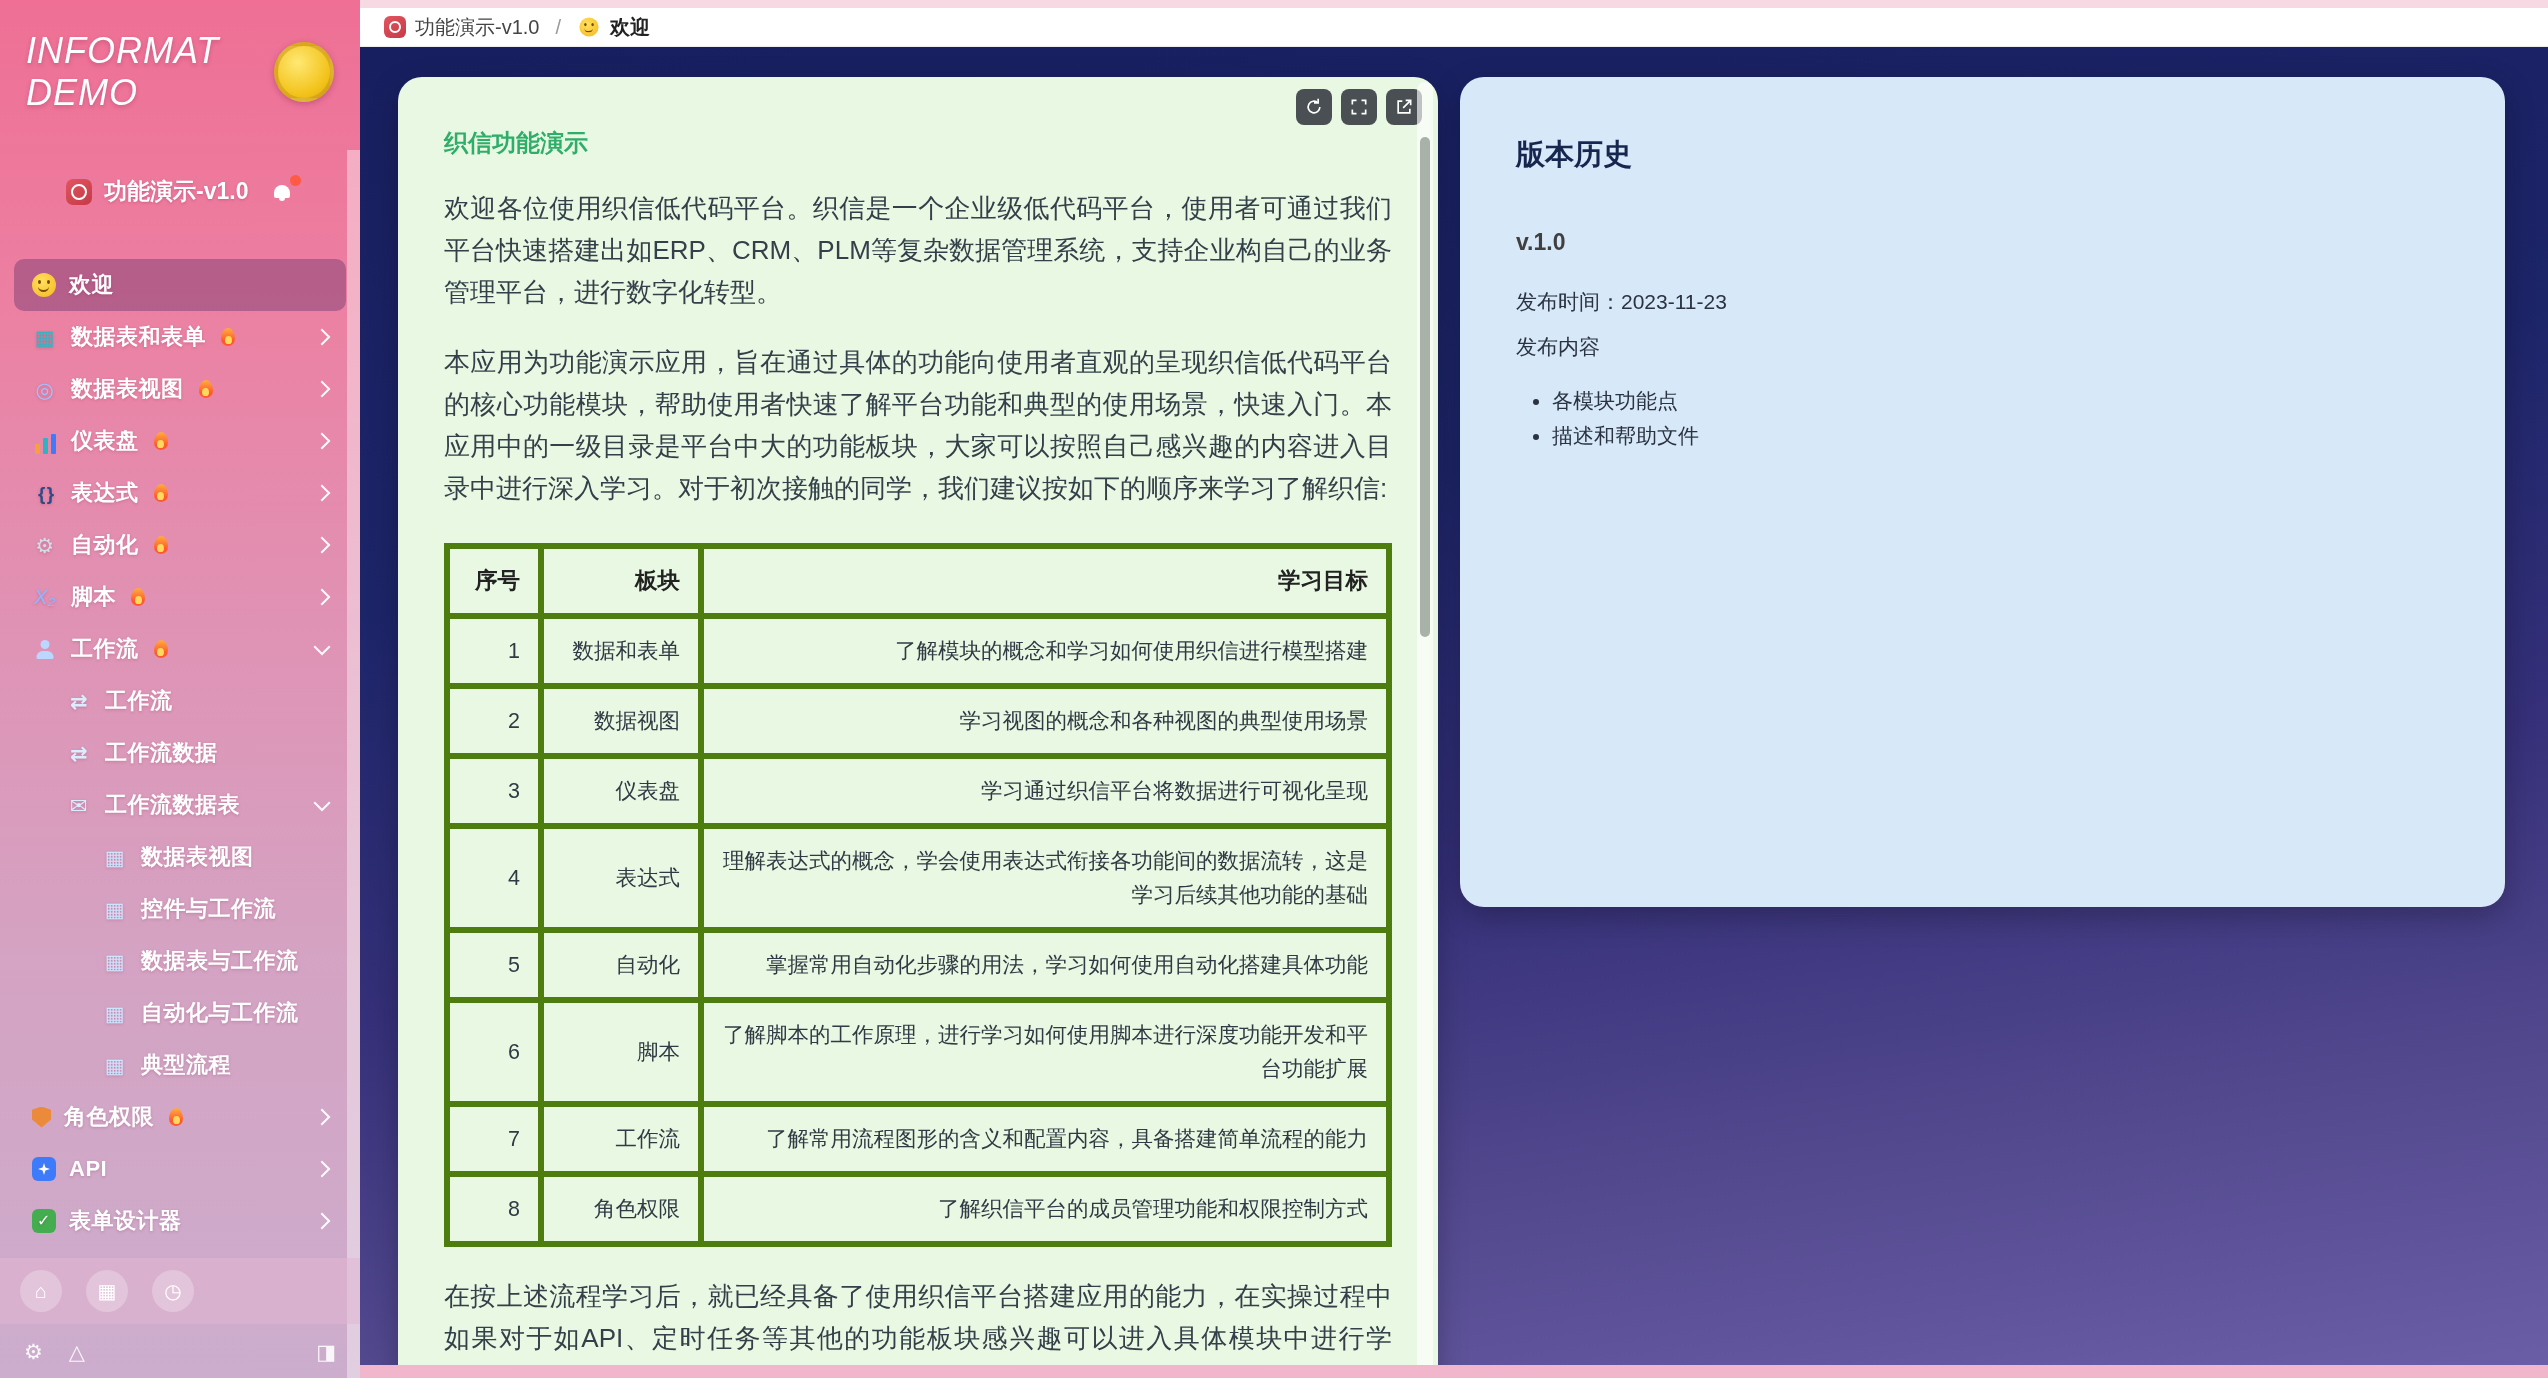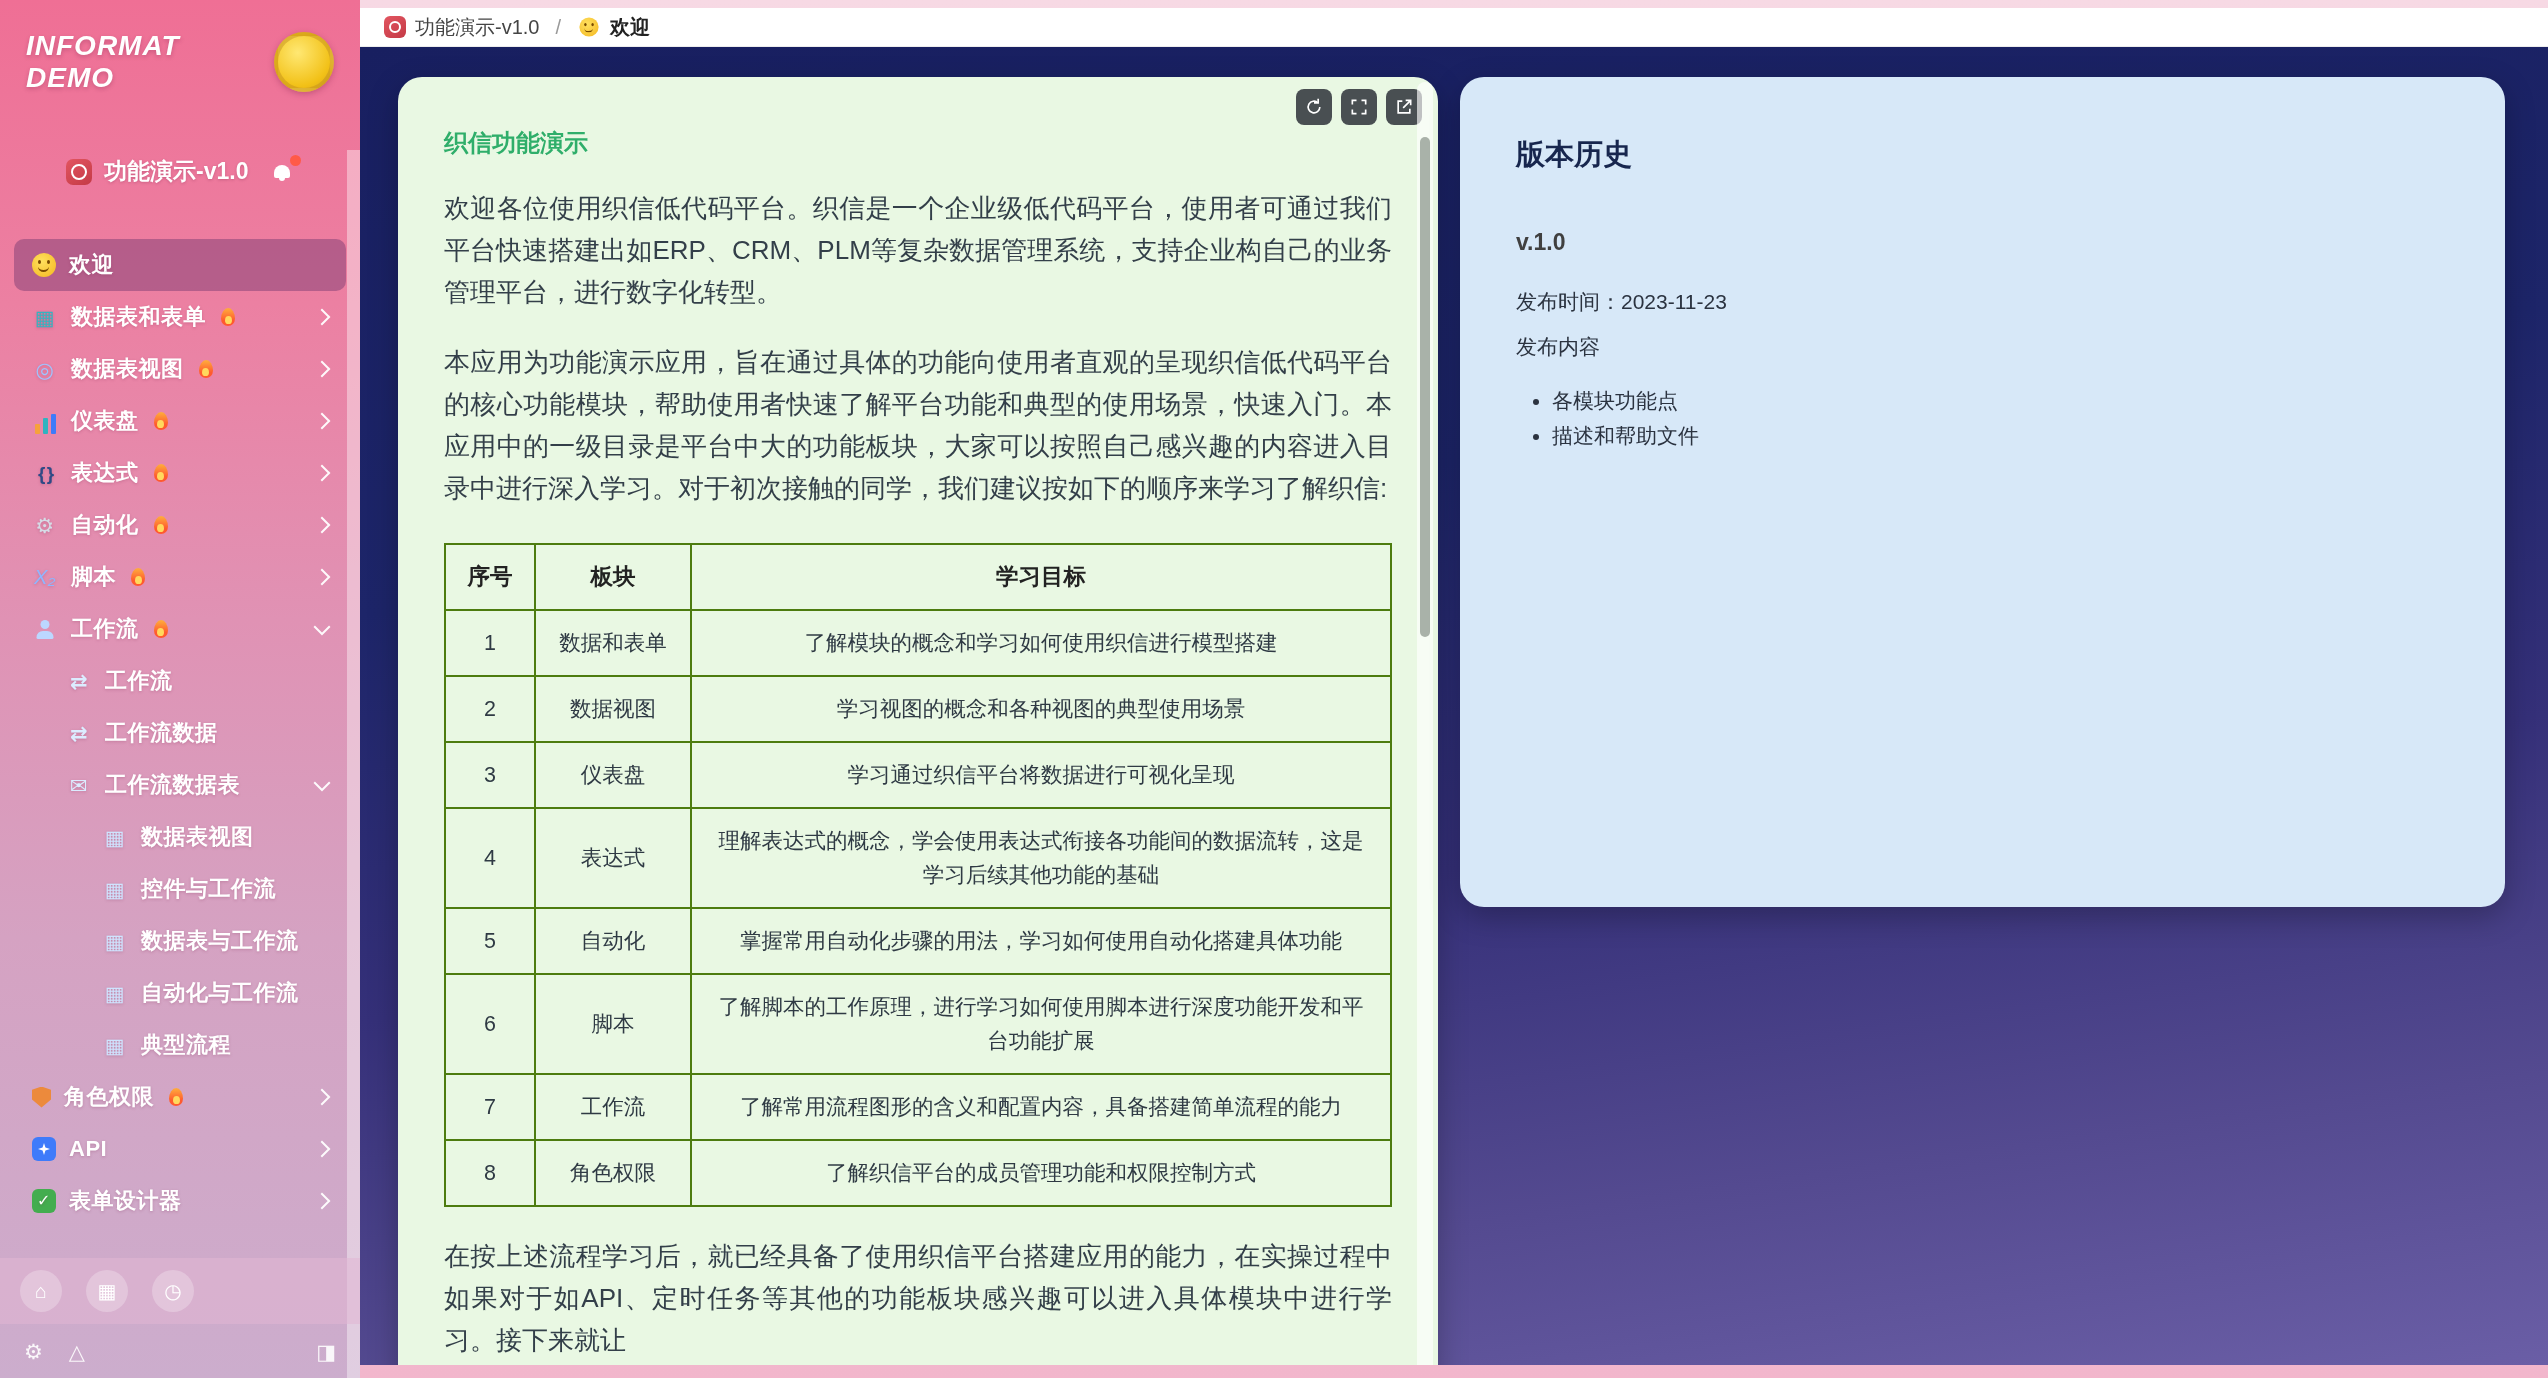--- a/index.html
+++ b/index.html
@@ -3,21 +3,21 @@
 <meta charset="utf-8">
 <style>
   html,body{margin:0;padding:0}
   body{width:2548px;height:1378px;overflow:hidden;font-family:"Liberation Sans","DejaVu Sans",sans-serif;}
   .page{display:flex;width:2548px;height:1378px}
 
   
   .sidebar{width:360px;flex:none;position:relative;color:#fff;overflow:hidden;
     background:linear-gradient(180deg,#ef6f95 0%,#ec80a2 22%,#e092b4 45%,#d5a2c2 68%,#ccadcd 100%)}
   .logo-row{display:flex;align-items:center;justify-content:space-between;padding:30px 26px 0}
-  .logo-text{font-size:28px;font-weight:bold;font-style:italic;letter-spacing:1px;text-shadow:0 2px 4px rgba(120,30,70,.3)}
+  .logo-text{font-size:36px;font-weight:normal;font-style:italic;letter-spacing:1px;text-shadow:0 2px 4px rgba(120,30,70,.3)}
   .logo-badge{width:52px;height:52px;border-radius:50%;flex:none;cursor:pointer;
     background:radial-gradient(circle at 38% 32%,#ffe873,#f2c117 70%,#d8a51a);
     border:4px solid rgba(190,140,30,.45);box-shadow:0 2px 6px rgba(120,30,70,.35)}
   .app-title-row{display:flex;align-items:center;gap:12px;padding-left:66px;margin-top:62px}
   .app-title{font-size:23px;font-weight:bold;text-shadow:0 1px 3px rgba(120,30,70,.3)}
   .bell-wrap{position:relative;margin-left:14px;cursor:pointer}
   .bell{display:block;width:16px;height:13px;background:#fff;border-radius:8px 8px 2px 2px}
   .bell::after{content:"";position:absolute;left:5px;top:13px;width:6px;height:3px;border-radius:0 0 3px 3px;background:#fff}
   .dot{position:absolute;top:-10px;right:-11px;width:11px;height:11px;border-radius:50%;background:#ff5a48}
 
@@ -86,21 +86,21 @@
   .canvas{flex:1;position:relative;overflow:hidden;
     background:linear-gradient(172deg,#181f60 0%,#1d2569 35%,#353079 60%,#544a90 82%,#6a5ea6 100%)}
 
   .doc-card{position:absolute;left:38px;top:30px;width:1040px;height:1330px;background:#e9f8e3;border-radius:24px;
     padding:46px 46px 0;box-sizing:border-box;overflow:hidden;box-shadow:0 10px 30px rgba(0,0,0,.25)}
   .card-actions{position:absolute;top:12px;right:16px;display:flex;gap:9px}
   .card-actions button{width:36px;height:36px;border:none;border-radius:8px;background:rgba(50,55,62,.88);display:flex;align-items:center;justify-content:center;padding:0;cursor:pointer}
   .doc-title{margin:4px 0 0;font-size:24px;color:#2fae6a;font-weight:bold}
   .doc-p{font-size:26px;line-height:42px;color:#333f49;margin:28px 0 0;text-align:justify}
   .doc-table{margin-top:34px;border-collapse:collapse;width:100%;font-size:21.5px;color:#2f3a44}
-  .doc-table th,.doc-table td{border:2px solid #4d7c0f;padding:15px 18px;text-align:center;line-height:34px;vertical-align:middle}
+  .doc-table th,.doc-table td{border:6px solid #4d7c0f;padding:15px 18px;text-align:right;line-height:34px;vertical-align:middle}
   .doc-table th{font-size:22.5px;font-weight:bold;color:#222}
   .doc-table th:nth-child(1),.doc-table td:nth-child(1){width:52px}
   .doc-table th:nth-child(2),.doc-table td:nth-child(2){width:118px}
   .v-track{position:absolute;top:5px;bottom:5px;right:5px;width:16px;border-radius:8px;background:rgba(255,255,255,.65)}
   .v-thumb{position:absolute;left:3px;top:55px;width:10px;height:500px;border-radius:5px;background:#a9b2a9}
 
   .version-card{position:absolute;left:1100px;top:30px;width:1045px;height:830px;background:#d7e8f8;border-radius:24px;
     padding:50px 56px;box-sizing:border-box;box-shadow:0 10px 30px rgba(0,0,0,.25);color:#2b3340}
   .vh-title{margin:8px 0 0;font-size:29px;font-weight:bold;color:#17264e}
   .ver{margin-top:54px;font-size:23px;font-weight:bold;color:#404040}

